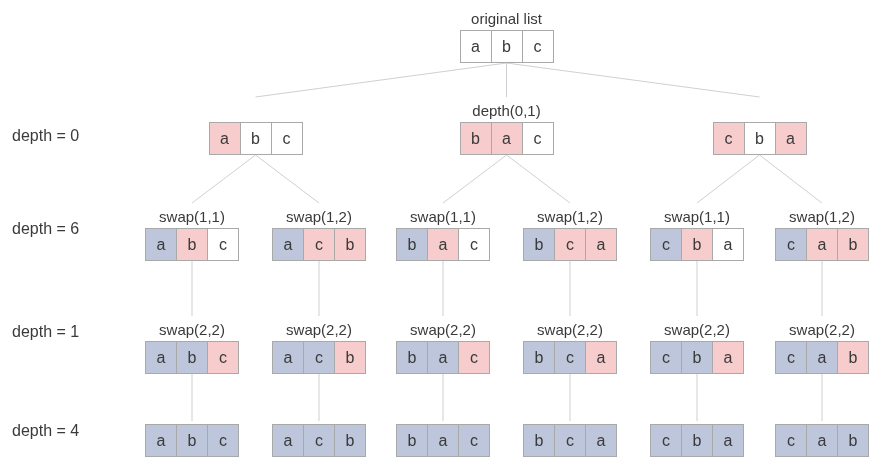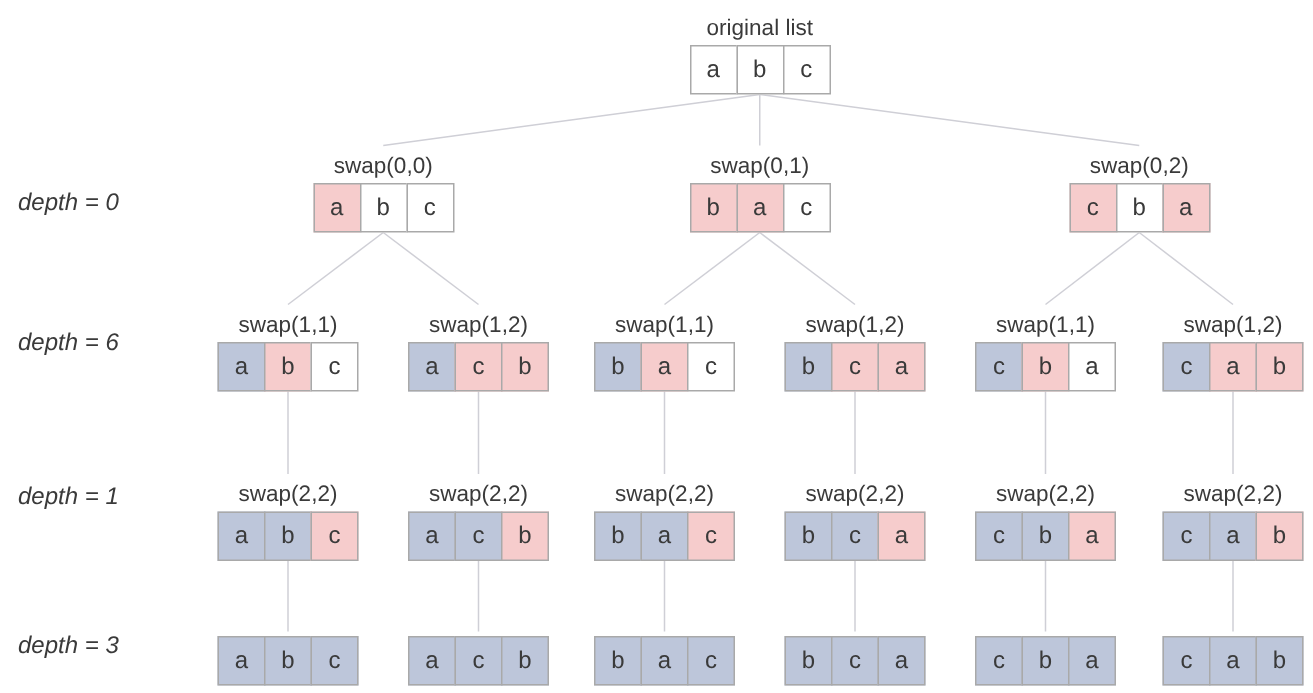--- a/index.html
+++ b/index.html
@@ -42,21 +42,20 @@
     color: var(--text, #333333);
   }
   .list-cell + .list-cell { margin-left: -1px; }
   .depth-label {
     position: absolute;
     left: 12px;
     font-size: 16px;
     line-height: 20px;
     color: var(--text, #3a3a3a);
     white-space: nowrap;
-    font-style: italic;
   }
 </style>
 </head>
 <body>
 
 <div class="canvas" id="canvas">
     <svg class="connector-svg" viewBox="0 0 875 462">
       <line x1="506.5" y1="63" x2="255.5" y2="97" stroke="#cfcfd6" stroke-width="1"></line>
       <line x1="506.5" y1="63" x2="506.5" y2="97" stroke="#cfcfd6" stroke-width="1"></line>
       <line x1="506.5" y1="63" x2="759.5" y2="97" stroke="#cfcfd6" stroke-width="1"></line>
@@ -79,33 +78,31 @@
       <line x1="697" y1="374" x2="697" y2="421" stroke="#cfcfd6" stroke-width="1"></line>
       <line x1="822" y1="374" x2="822" y2="421" stroke="#cfcfd6" stroke-width="1"></line>
     </svg>
     <div class="swap-label" style="left: 436.5px; top: 9px;">original list</div>
     <div class="list-box" style="left: 459.5px; top: 30px;">
       <div class="list-cell" style="background: rgb(255, 255, 255);">a</div>
       <div class="list-cell" style="background: rgb(255, 255, 255);">b</div>
       <div class="list-cell" style="background: rgb(255, 255, 255);">c</div>
     </div>
     <div class="depth-label" style="top: 126px;">depth = 0</div>
-    <div class="swap-label" style="left: 185.5px; top: 101px;">swap(0,0)</div>
     <div class="list-box" style="left: 208.5px; top: 122px;">
       <div class="list-cell" style="background: rgb(246, 204, 204);">a</div>
       <div class="list-cell" style="background: rgb(255, 255, 255);">b</div>
       <div class="list-cell" style="background: rgb(255, 255, 255);">c</div>
     </div>
-    <div class="swap-label" style="left: 436.5px; top: 101px;">swap(0,1)</div>
+    <div class="swap-label" style="left: 436.5px; top: 101px;">depth(0,1)</div>
     <div class="list-box" style="left: 459.5px; top: 122px;">
       <div class="list-cell" style="background: rgb(246, 204, 204);">b</div>
       <div class="list-cell" style="background: rgb(246, 204, 204);">a</div>
       <div class="list-cell" style="background: rgb(255, 255, 255);">c</div>
     </div>
-    <div class="swap-label" style="left: 689.5px; top: 101px;">swap(0,2)</div>
     <div class="list-box" style="left: 712.5px; top: 122px;">
       <div class="list-cell" style="background: rgb(246, 204, 204);">c</div>
       <div class="list-cell" style="background: rgb(255, 255, 255);">b</div>
       <div class="list-cell" style="background: rgb(246, 204, 204);">a</div>
     </div>
     <div class="depth-label" style="top: 219px;">depth = 6</div>
     <div class="swap-label" style="left: 122px; top: 207px;">swap(1,1)</div>
     <div class="list-box" style="left: 145px; top: 228px;">
       <div class="list-cell" style="background: rgb(189, 198, 218);">a</div>
       <div class="list-cell" style="background: rgb(246, 204, 204);">b</div>
@@ -171,21 +168,21 @@
       <div class="list-cell" style="background: rgb(189, 198, 218);">c</div>
       <div class="list-cell" style="background: rgb(189, 198, 218);">b</div>
       <div class="list-cell" style="background: rgb(246, 204, 204);">a</div>
     </div>
     <div class="swap-label" style="left: 752px; top: 320px;">swap(2,2)</div>
     <div class="list-box" style="left: 775px; top: 341px;">
       <div class="list-cell" style="background: rgb(189, 198, 218);">c</div>
       <div class="list-cell" style="background: rgb(189, 198, 218);">a</div>
       <div class="list-cell" style="background: rgb(246, 204, 204);">b</div>
     </div>
-    <div class="depth-label" style="top: 421px;">depth = 3</div>
+    <div class="depth-label" style="top: 421px;">depth = 4</div>
     <div class="list-box" style="left: 145px; top: 424px;">
       <div class="list-cell" style="background: rgb(189, 198, 218);">a</div>
       <div class="list-cell" style="background: rgb(189, 198, 218);">b</div>
       <div class="list-cell" style="background: rgb(189, 198, 218);">c</div>
     </div>
     <div class="list-box" style="left: 272px; top: 424px;">
       <div class="list-cell" style="background: rgb(189, 198, 218);">a</div>
       <div class="list-cell" style="background: rgb(189, 198, 218);">c</div>
       <div class="list-cell" style="background: rgb(189, 198, 218);">b</div>
     </div>

